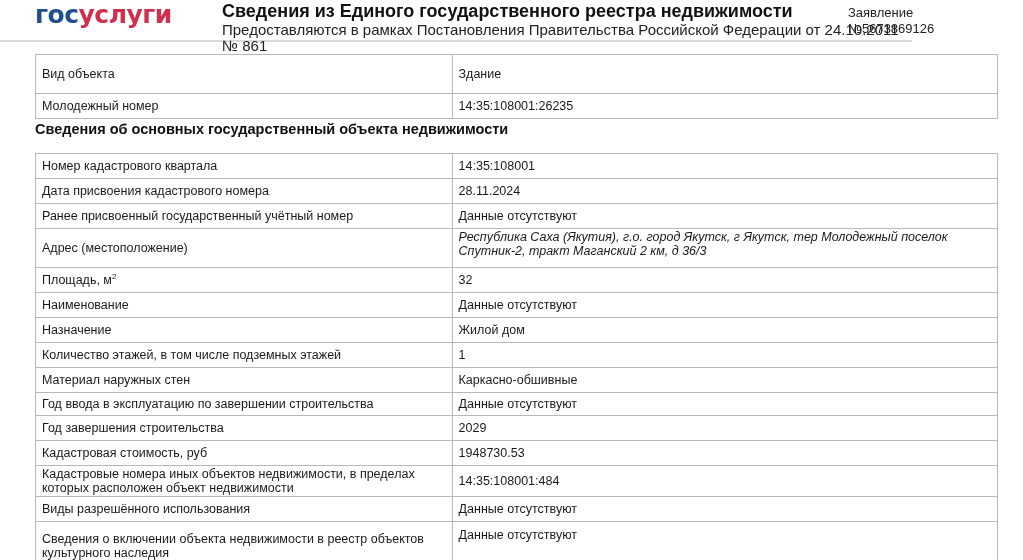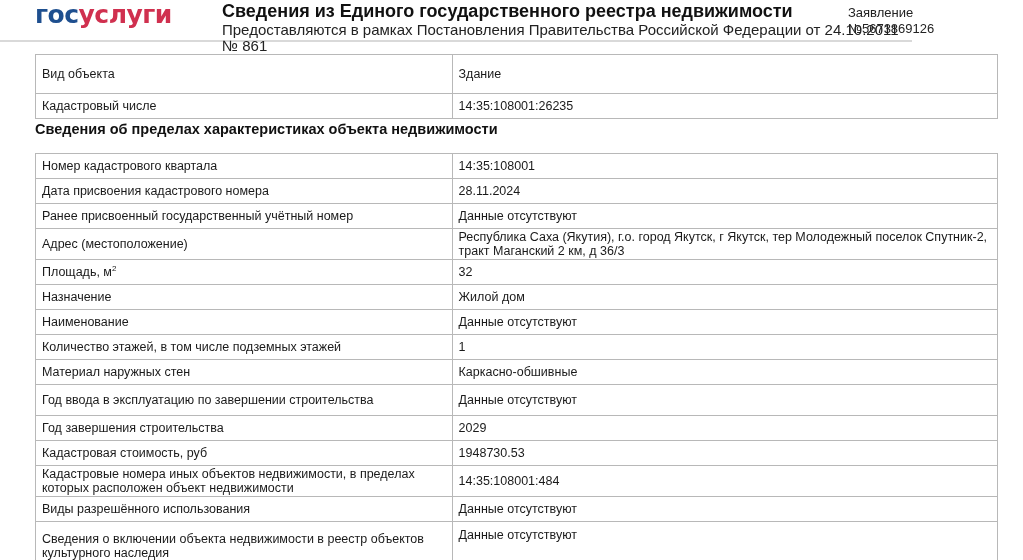--- a/index.html
+++ b/index.html
@@ -67,67 +67,67 @@
   <div class="application-no">Заявление №5673869126</div>
 </div>
 
 <table class="table" style="top:54px;">
   <tbody>
     <tr style="height:39px;">
       <td class="label">Вид объекта</td>
       <td class="value">Здание</td>
     </tr>
     <tr style="height:25px;">
-      <td class="label">Кадастровый числе</td>
+      <td class="label">Молодежный номер</td>
       <td class="value">14:35:108001:26235</td>
     </tr>
   </tbody>
 </table>
 
-<div class="section-title">Сведения об пределах характеристиках объекта недвижимости</div>
+<div class="section-title">Сведения об основных государственный объекта недвижимости</div>
 
 <table class="table" style="top:153px;">
   <tbody>
     <tr style="height:25px;">
       <td class="label">Номер кадастрового квартала</td>
       <td class="value">14:35:108001</td>
     </tr>
     <tr style="height:25px;">
       <td class="label">Дата присвоения кадастрового номера</td>
       <td class="value">28.11.2024</td>
     </tr>
     <tr style="height:25px;">
       <td class="label">Ранее присвоенный государственный учётный номер</td>
       <td class="value">Данные отсутствуют</td>
     </tr>
     <tr style="height:30px;">
       <td class="label">Адрес (местоположение)</td>
-      <td class="value" style="padding-top:1px;padding-bottom:1px;">Республика Саха (Якутия), г.о. город Якутск, г Якутск, тер Молодежный поселок Спутник-2, тракт Маганский 2 км, д 36/3</td>
+      <td class="value" style="padding-top:1px;padding-bottom:9px;font-style:italic;">Республика Саха (Якутия), г.о. город Якутск, г Якутск, тер Молодежный поселок Спутник-2, тракт Маганский 2 км, д 36/3</td>
     </tr>
     <tr style="height:25px;">
       <td class="label"><span>Площадь, м</span><sup>2</sup></td>
       <td class="value">32</td>
     </tr>
     <tr style="height:25px;">
+      <td class="label">Наименование</td>
+      <td class="value">Данные отсутствуют</td>
+    </tr>
+    <tr style="height:25px;">
       <td class="label">Назначение</td>
       <td class="value">Жилой дом</td>
-    </tr>
-    <tr style="height:25px;">
-      <td class="label">Наименование</td>
-      <td class="value">Данные отсутствуют</td>
     </tr>
     <tr style="height:25px;margin-top:8px;">
       <td class="label">Количество этажей, в том числе подземных этажей</td>
       <td class="value">1</td>
     </tr>
     <tr style="height:25px;">
       <td class="label">Материал наружных стен</td>
       <td class="value">Каркасно-обшивные</td>
     </tr>
-    <tr style="height:31px;">
+    <tr style="height:23px;">
       <td class="label">Год ввода в эксплуатацию по завершении строительства</td>
       <td class="value">Данные отсутствуют</td>
     </tr>
     <tr style="height:25px;">
       <td class="label">Год завершения строительства</td>
       <td class="value">2029</td>
     </tr>
     <tr style="height:25px;">
       <td class="label">Кадастровая стоимость, руб</td>
       <td class="value">1948730.53</td>

